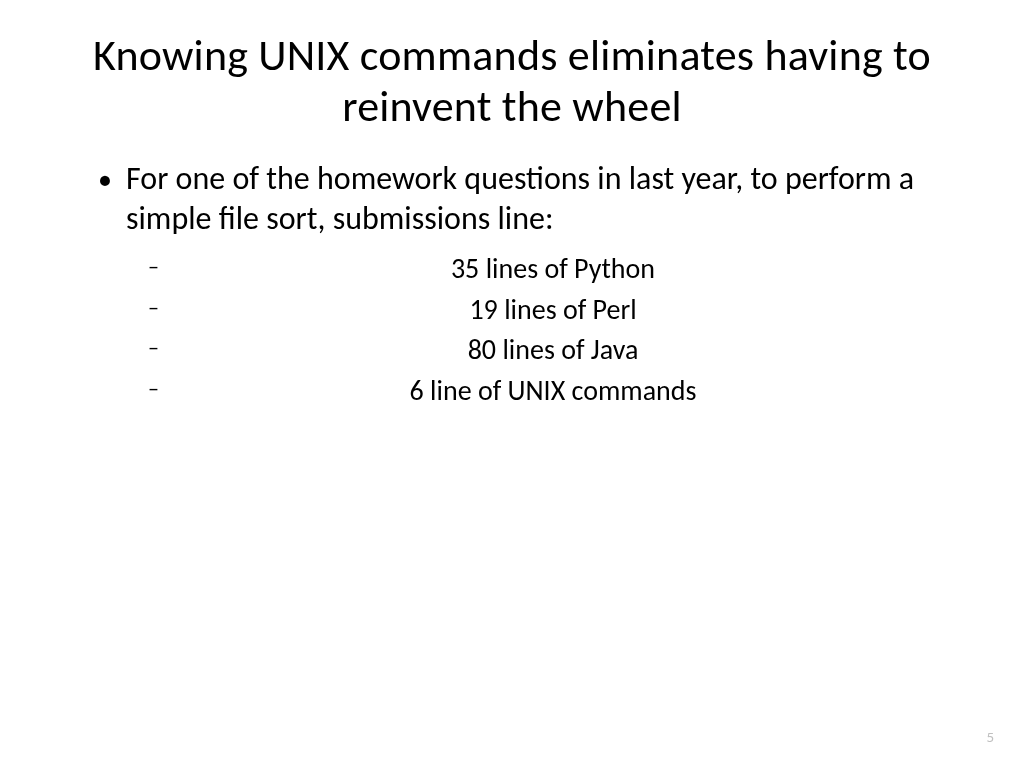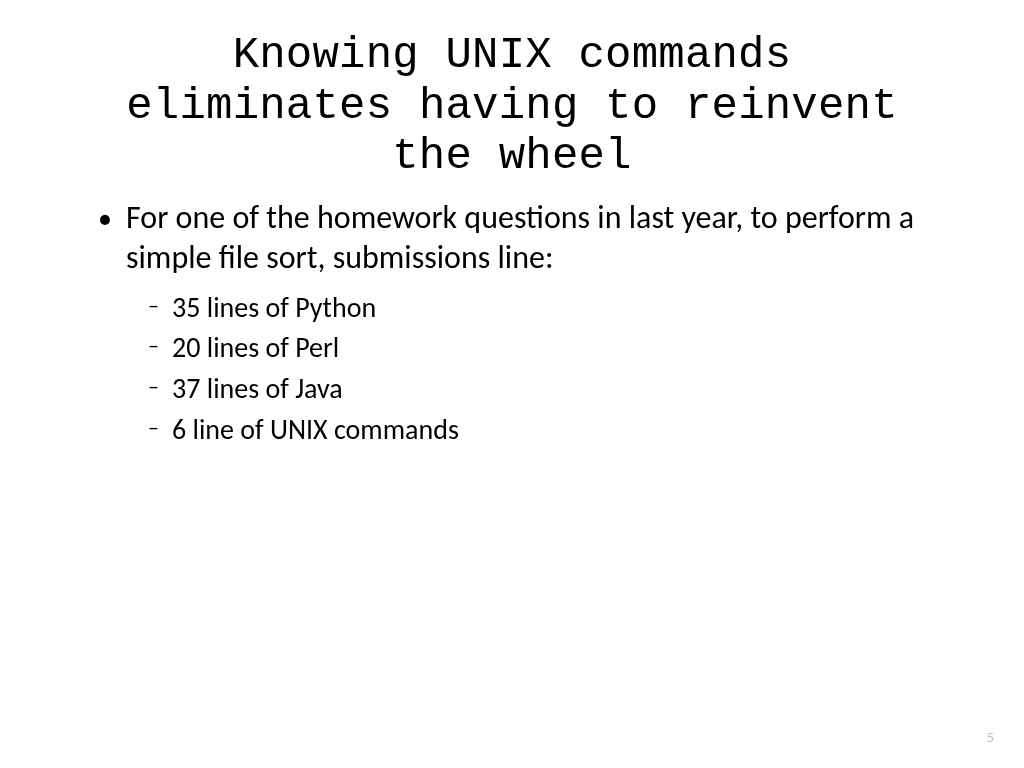--- a/index.html
+++ b/index.html
@@ -17,23 +17,22 @@
       overflow: hidden;
     }
     .slide {
       padding: 30px 90px 0 90px;
     }
     .title {
       font-size: 44px;
       font-weight: 400;
       text-align: center;
       line-height: 1.15;
-      margin-bottom: 16px;
+      margin-bottom: 28px;
       letter-spacing: 0.2px;
-      font-family: Liberation Mono, monospace;
     }
     .bullet-level-1 {
       display: flex;
       font-size: 32px;
       line-height: 1.25;
       margin-bottom: 10px;
       padding-left: 8px;
     }
     .bullet-level-1 .marker {
       flex-shrink: 0;
@@ -51,20 +50,21 @@
       padding-left: 58px;
     }
     .bullet-level-2 .marker {
       flex-shrink: 0;
       width: 24px;
       font-size: 22px;
       padding-top: 2px;
     }
     .bullet-level-2 .text {
       flex: 1;
+      text-align: center;
     }
     .page-number {
       position: absolute;
       bottom: 22px;
       right: 30px;
       font-size: 15px;
       color: #c0c0c0;
     }
   </style>
 </head>
@@ -78,26 +78,26 @@
     <span class="text">For one of the homework questions in last year, to perform a simple file sort, submissions line:</span>
   </div>
 
   <div class="bullet-level-2">
     <span class="marker">–</span>
     <span class="text">35 lines of Python</span>
   </div>
 
   <div class="bullet-level-2">
     <span class="marker">–</span>
-    <span class="text">20 lines of Perl</span>
+    <span class="text">19 lines of Perl</span>
   </div>
 
   <div class="bullet-level-2">
     <span class="marker">–</span>
-    <span class="text">37 lines of Java</span>
+    <span class="text">80 lines of Java</span>
   </div>
 
   <div class="bullet-level-2">
     <span class="marker">–</span>
     <span class="text">6 line of UNIX commands</span>
   </div>
 </div>
 
 <div class="page-number">5</div>
 

